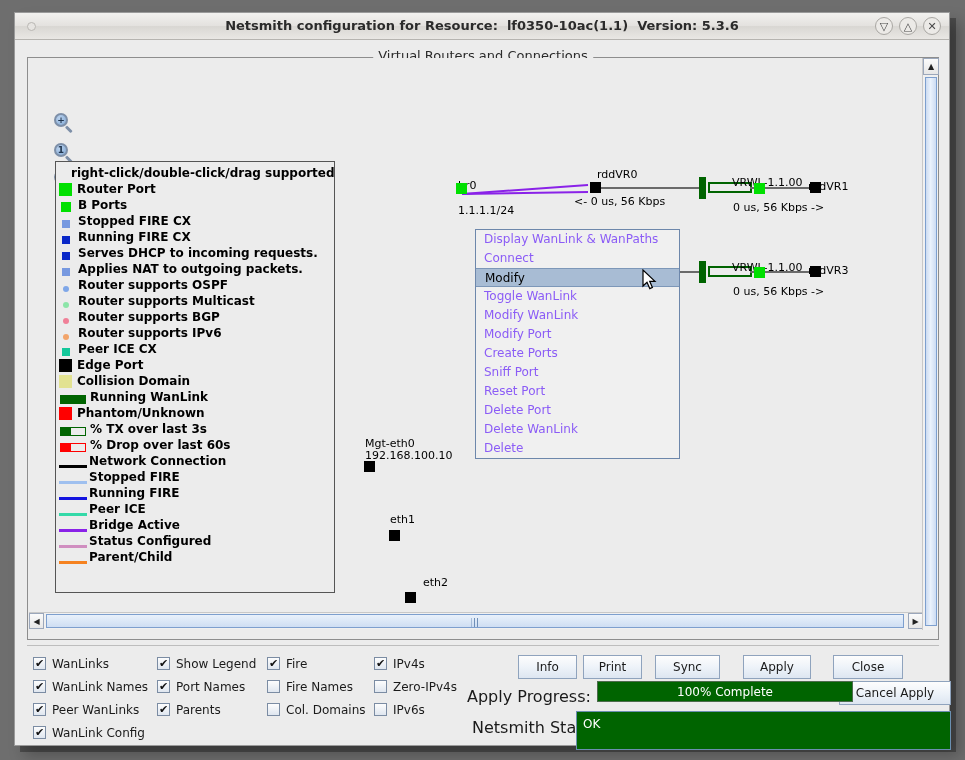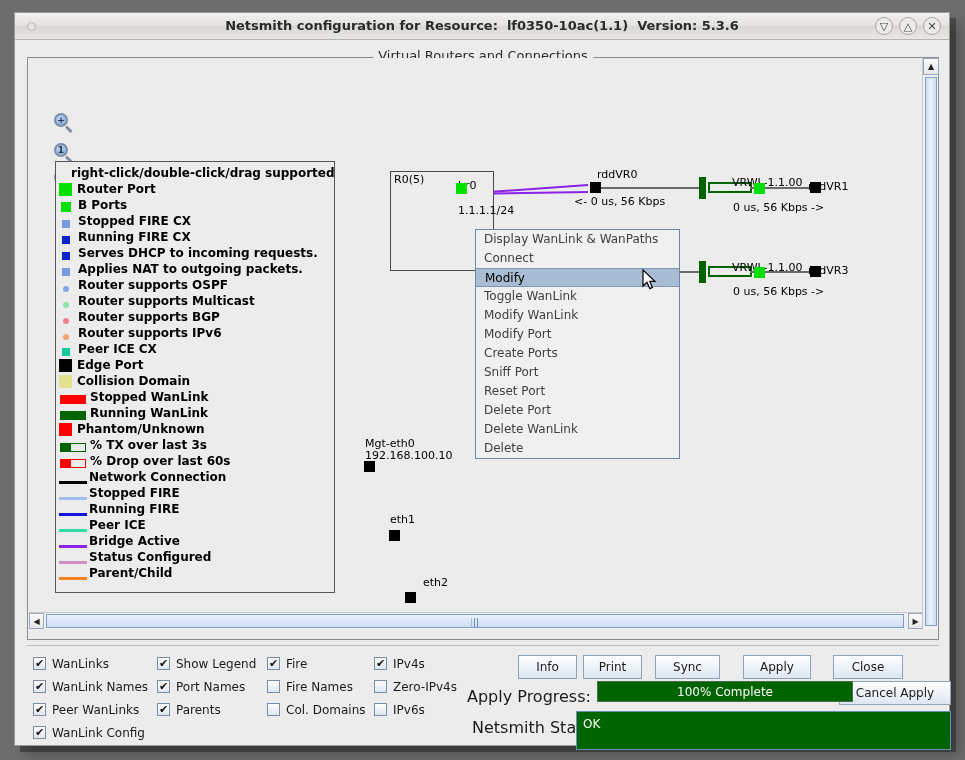--- a/index.html
+++ b/index.html
@@ -181,21 +181,21 @@
   #context-menu {
     position: absolute; left: 447px; top: 171px;
     width: 205px;
     background: #f0f0f0;
     border: 1px solid #6d87ab;
     z-index: 50;
   }
   .menu-item {
     height: 19px; line-height: 19px;
     padding-left: 8px;
-    font-size: 12px; color: #404040;
+    font-size: 12px; color: #8b5cf6;
     white-space: nowrap;
   }
   .menu-item.selected {
     background: #a8bcd4;
     border-top: 1px solid #7d97b8;
     border-bottom: 1px solid #7d97b8;
     color: #000;
     padding-left: 9px;
   }
   #cursor-arrow { position: absolute; left: 614px; top: 211px; z-index: 60; }
@@ -277,23 +277,20 @@
       <div class="zoom-tool" style="left:26px; top:112px;">
         <div class="lens">−</div>
         <div class="handle"></div>
       </div>
 
       <svg style="position:absolute; left:0; top:0; width:894px; height:572px; pointer-events:none;">
         <line x1="434" y1="136" x2="560" y2="127" stroke="#8a22e8" stroke-width="2"></line>
         <line x1="434" y1="136" x2="560" y2="134" stroke="#8a22e8" stroke-width="2"></line>
       </svg>
 
-      <div id="router-r0">
-        <div class="rname">R0(5)</div>
-      </div>
 
       <div class="diag-label" style="left:430px; top:121px;">br0</div>
       <div class="diag-label" style="left:430px; top:146px;">1.1.1.1/24</div>
       <div class="port-sq green-port" style="left:428px; top:125px;"></div>
 
       <div class="diag-label" style="left:569px; top:110px;">rddVR0</div>
       <div class="port-sq black-port" style="left:562px; top:124px;"></div>
       <div class="diag-label" style="left:546px; top:137px;">&lt;- 0 us, 56 Kbps</div>
       <div class="conn-line" style="left:573px; top:129px; width:101px;"></div>
       <div class="wl-bar" style="left:671px; top:119px;"></div>
@@ -374,24 +371,20 @@
               <div class="sw sw-box-sm" style="background: rgb(20, 200, 155);"></div>
               <span class="lbl">Peer ICE CX</span>
             </div>
             <div class="legend-row">
               <div class="sw sw-box-lg" style="background: rgb(0, 0, 0);"></div>
               <span class="lbl">Edge Port</span>
             </div>
             <div class="legend-row">
               <div class="sw sw-box-lg" style="background: rgb(226, 226, 145);"></div>
               <span class="lbl">Collision Domain</span>
-            </div>
-            <div class="legend-row">
-              <div class="sw sw-bar" style="background: rgb(255, 0, 0);"></div>
-              <span class="lbl">Stopped WanLink</span>
             </div>
             <div class="legend-row">
               <div class="sw sw-bar" style="background: rgb(0, 100, 0);"></div>
               <span class="lbl">Running WanLink</span>
             </div>
             <div class="legend-row">
               <div class="sw sw-box-lg" style="background: rgb(255, 0, 0);"></div>
               <span class="lbl">Phantom/Unknown</span>
             </div>
             <div class="legend-row">

